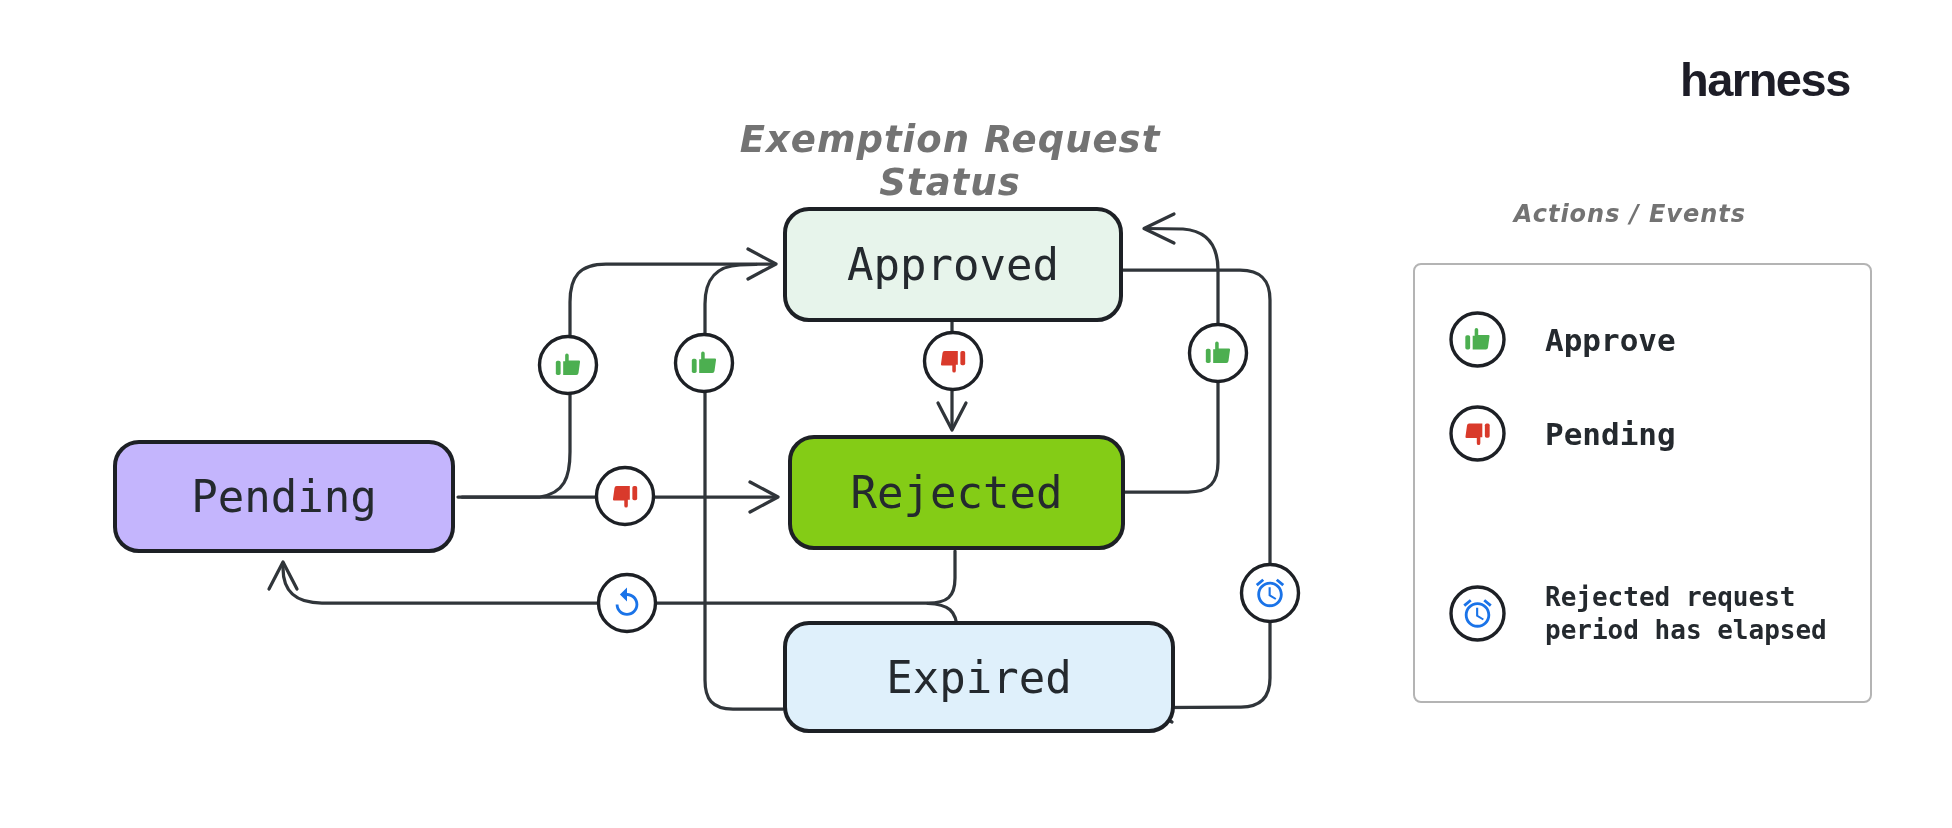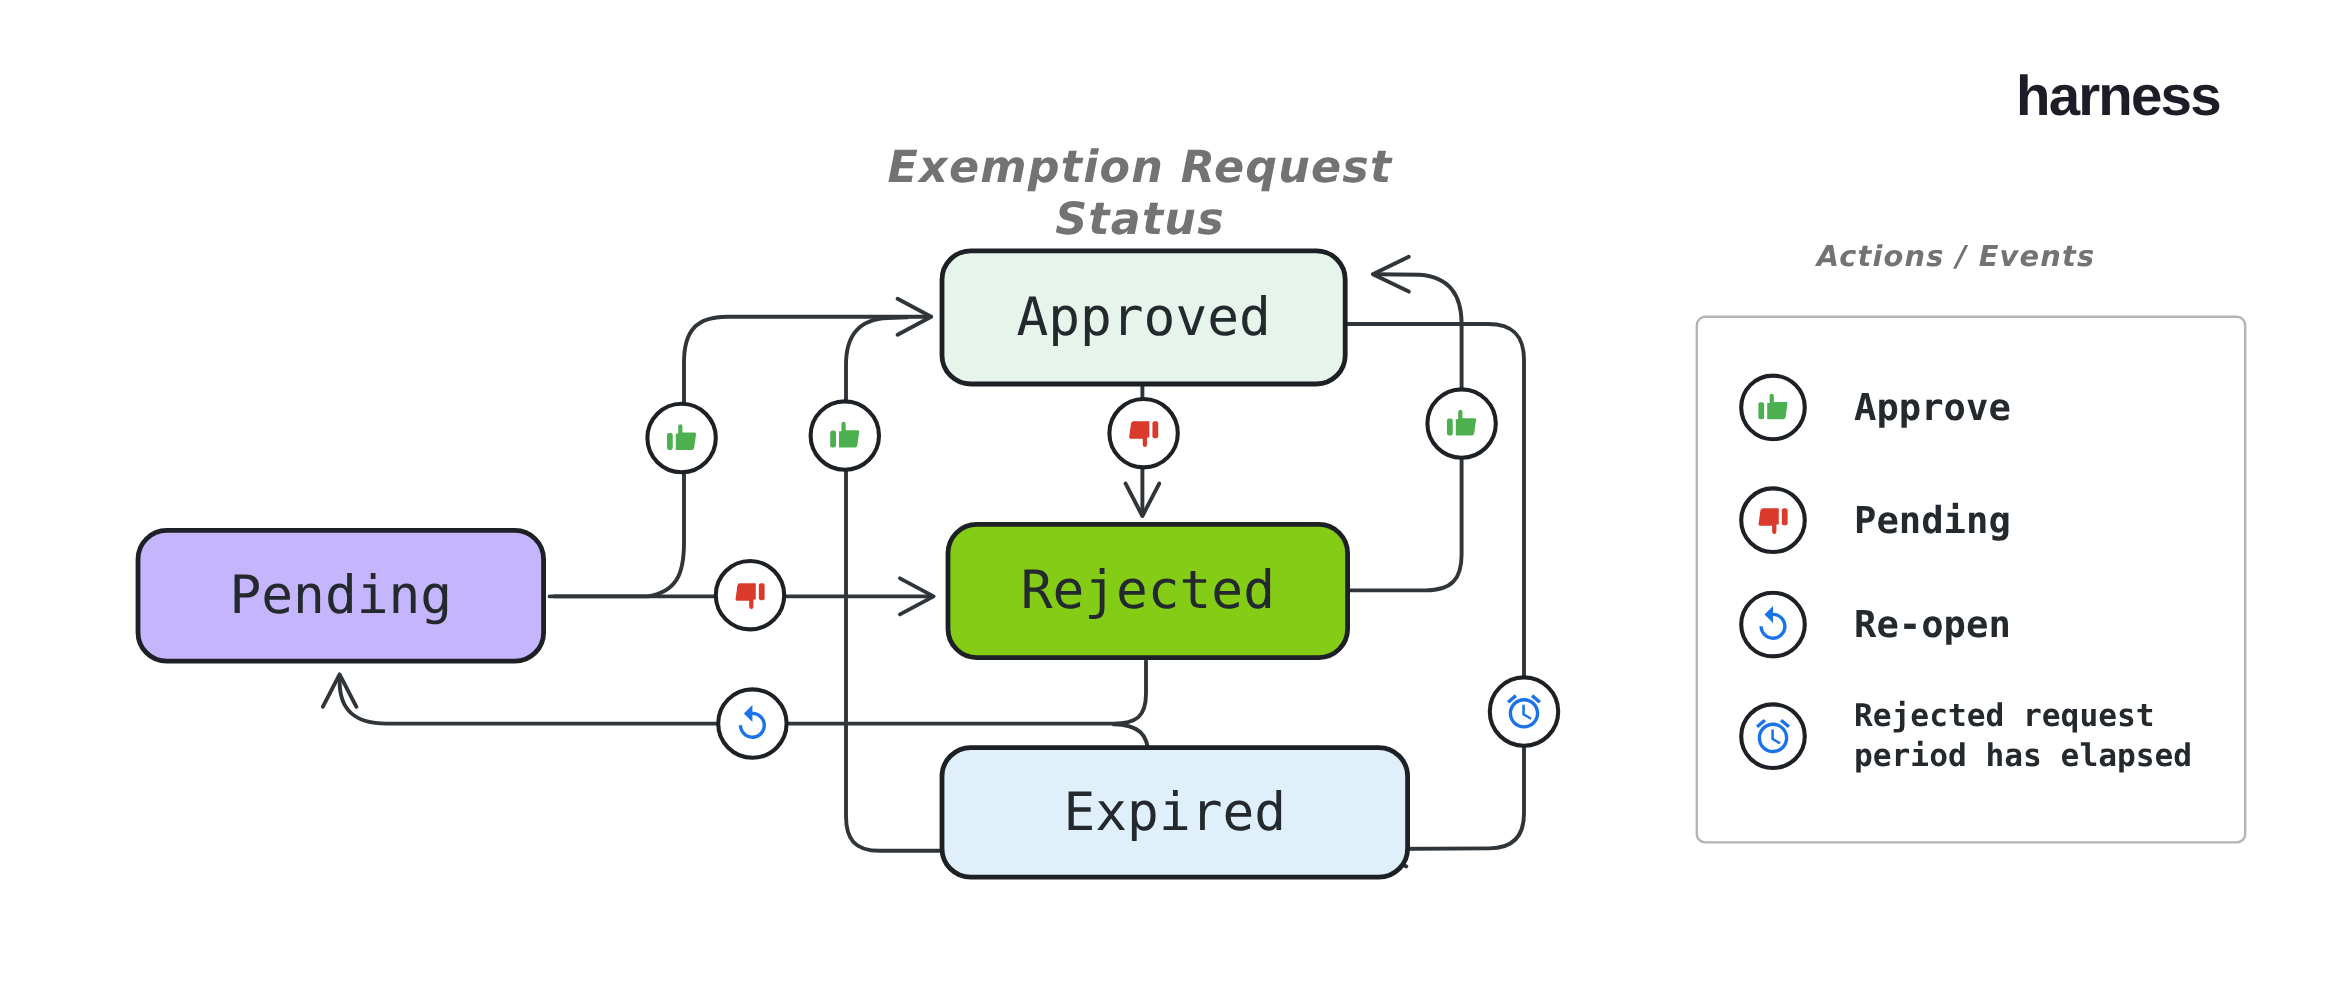--- a/index.html
+++ b/index.html
@@ -144,29 +144,20 @@
     </div>
     <div class="legend-row" style="top:140px;">
       <svg class="ic" width="57" height="57" viewBox="0 0 57 57">
         <circle cx="28.5" cy="28.5" r="26.5" class="node-circle" stroke-width="3.2"></circle>
         <g transform="translate(11.5,11.5) scale(1.4166)">
             <use href="#thumb-down" fill="#d93a2b"></use>
           </g>
       </svg>
       <span class="legend-label">Pending</span>
     </div>
-    <div class="legend-row" style="top:227px;">
-      <svg class="ic" width="57" height="57" viewBox="0 0 57 57">
-        <circle cx="28.5" cy="28.5" r="26.5" class="node-circle" stroke-width="3.2"></circle>
-        <g transform="translate(11.5,11.5) scale(1.4166)">
-            <use href="#replay" fill="#1a73e8"></use>
-          </g>
-      </svg>
-      <span class="legend-label">Re-open</span>
-    </div>
     <div class="legend-row" style="top:320px;">
       <svg class="ic" width="57" height="57" viewBox="0 0 57 57">
         <circle cx="28.5" cy="28.5" r="26.5" class="node-circle" stroke-width="3.2"></circle>
         <g transform="translate(11.5,11.5) scale(1.4166)">
             <use href="#alarm" fill="#1a73e8"></use>
           </g>
       </svg>
       <span class="legend-label small">
         <span>Rejected request</span>
         <span>period has elapsed</span>

